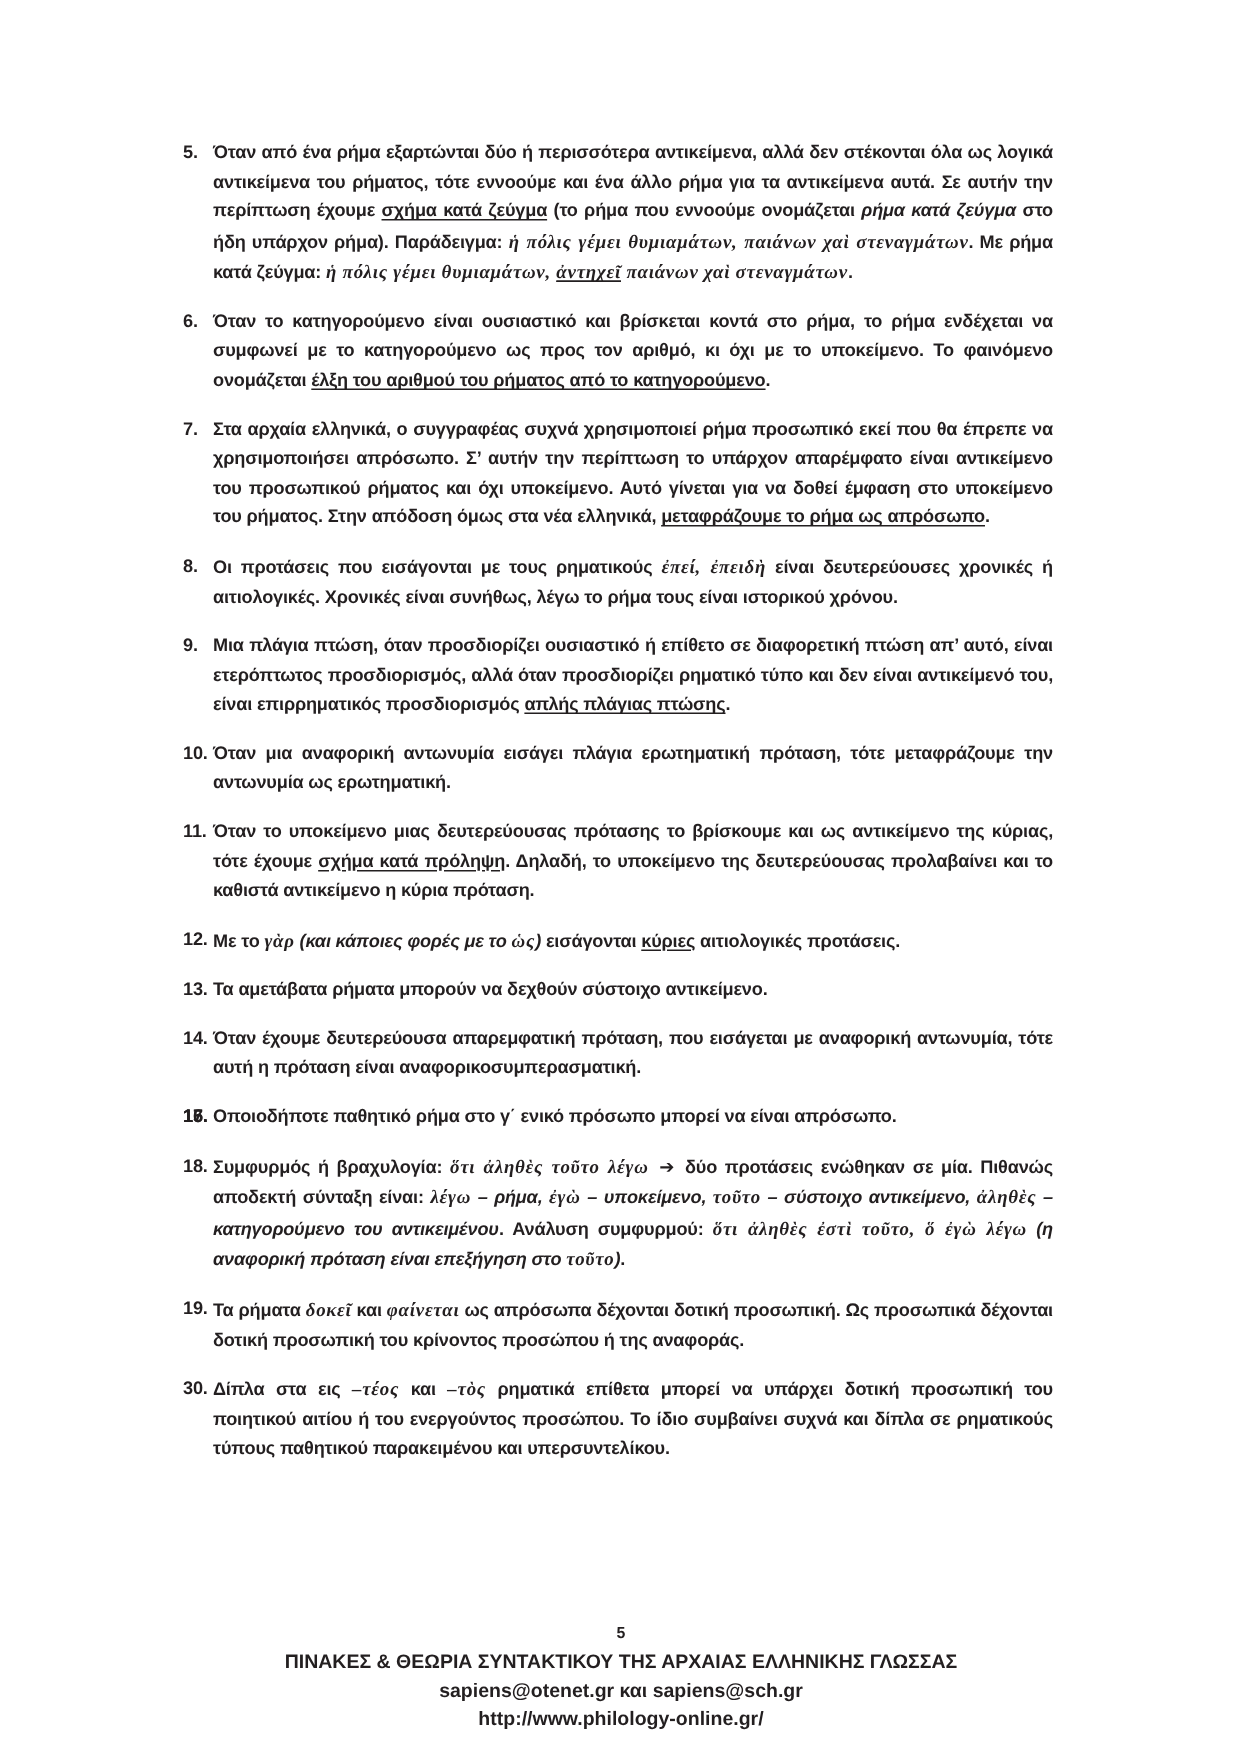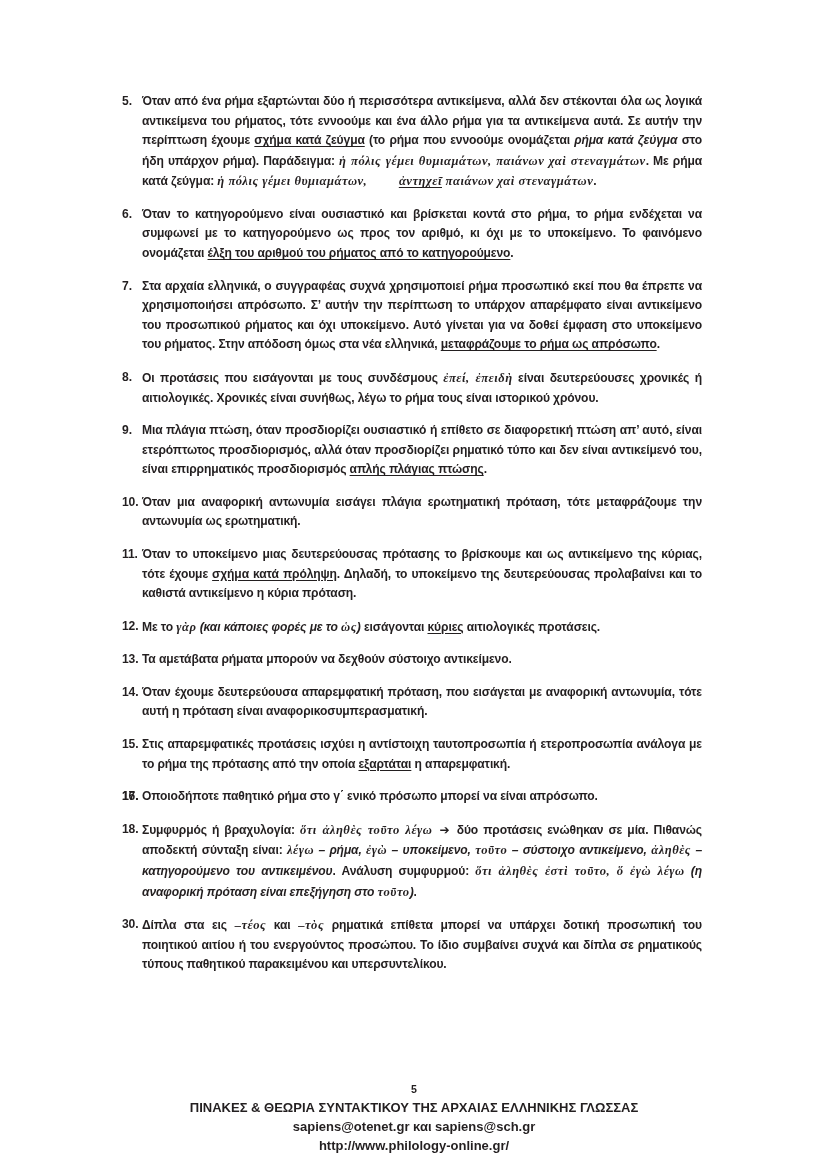--- a/index.html
+++ b/index.html
@@ -64,21 +64,21 @@
     font-style: italic;
     font-family: "Liberation Serif", "DejaVu Serif", serif;
     font-weight: bold;
     font-size: 1.04em;
     letter-spacing: 0.04em;
   }
   u.ul {
     text-decoration: underline;
     text-underline-offset: 2px;
   }
-  u.ul i.anc { text-decoration: inherit; margin-left: 28px; }
+  u.ul i.anc { text-decoration: inherit; }
   .arrow {
     font-family: "DejaVu Sans", sans-serif;
     font-weight: bold;
     font-size: 1.0em;
     padding: 0 2px;
   }
 
   .footer {
     position: absolute;
     left: 0;
@@ -101,31 +101,32 @@
 </head>
 <body>
 
 <div class="page">
 
   <div class="content">
     <ol class="rules">
         <li class="rule single"><span class="num">5.</span><span class="body-text"><span>Όταν από ένα ρήμα εξαρτώνται δύο ή περισσότερα αντικείμενα, αλλά δεν στέκονται όλα ως λογικά αντικείμενα του ρήματος, τότε εννοούμε και ένα άλλο ρήμα για τα αντικείμενα αυτά. Σε αυτήν την περίπτωση έχουμε </span><u class="ul">σχήμα κατά ζεύγμα</u><span> (το ρήμα που εννοούμε ονομάζεται </span><i class="ms">ρήμα κατά ζεύγμα</i><span> στο ήδη υπάρχον ρήμα). Παράδειγμα: </span><i class="anc">ἡ πόλις γέμει θυμιαμάτων, παιάνων χαὶ στεναγμάτων</i><span>. Με ρήμα κατά ζεύγμα: </span><i class="anc">ἡ πόλις γέμει θυμιαμάτων, </i><u class="ul"><i class="anc">ἀντηχεῖ</i></u><i class="anc"> παιάνων χαὶ στεναγμάτων</i><span>.</span></span></li>
         <li class="rule single"><span class="num">6.</span><span class="body-text"><span>Όταν το κατηγορούμενο είναι ουσιαστικό και βρίσκεται κοντά στο ρήμα, το ρήμα ενδέχεται να συμφωνεί με το κατηγορούμενο ως προς τον αριθμό, κι όχι με το υποκείμενο. Το φαινόμενο ονομάζεται </span><u class="ul">έλξη του αριθμού του ρήματος από το κατηγορούμενο</u><span>.</span></span></li>
         <li class="rule single"><span class="num">7.</span><span class="body-text"><span>Στα αρχαία ελληνικά, ο συγγραφέας συχνά χρησιμοποιεί ρήμα προσωπικό εκεί που θα έπρεπε να χρησιμοποιήσει απρόσωπο. Σ’ αυτήν την περίπτωση το υπάρχον απαρέμφατο είναι αντικείμενο του προσωπικού ρήματος και όχι υποκείμενο. Αυτό γίνεται για να δοθεί έμφαση στο υποκείμενο του ρήματος. Στην απόδοση όμως στα νέα ελληνικά, </span><u class="ul">μεταφράζουμε το ρήμα ως απρόσωπο</u><span>.</span></span></li>
-        <li class="rule single"><span class="num">8.</span><span class="body-text"><span>Οι προτάσεις που εισάγονται με τους συνδέσμους </span><i class="anc">ἐπεί, ἐπειδὴ</i><span> είναι δευτερεύουσες χρονικές ή αιτιολογικές. Χρονικές είναι συνήθως, λέγω το ρήμα τους είναι ιστορικού χρόνου.</span></span></li>
+        <li class="rule single"><span class="num">8.</span><span class="body-text"><span>Οι προτάσεις που εισάγονται με τους ρηματικούς </span><i class="anc">ἐπεί, ἐπειδὴ</i><span> είναι δευτερεύουσες χρονικές ή αιτιολογικές. Χρονικές είναι συνήθως, λέγω το ρήμα τους είναι ιστορικού χρόνου.</span></span></li>
         <li class="rule single"><span class="num">9.</span><span class="body-text"><span>Μια πλάγια πτώση, όταν προσδιορίζει ουσιαστικό ή επίθετο σε διαφορετική πτώση απ’ αυτό, είναι ετερόπτωτος προσδιορισμός, αλλά όταν προσδιορίζει ρηματικό τύπο και δεν είναι αντικείμενό του, είναι επιρρηματικός προσδιορισμός </span><u class="ul">απλής πλάγιας πτώσης</u><span>.</span></span></li>
         <li class="rule"><span class="num">10.</span><span class="body-text"><span>Όταν μια αναφορική αντωνυμία εισάγει πλάγια ερωτηματική πρόταση, τότε μεταφράζουμε την αντωνυμία ως ερωτηματική.</span></span></li>
         <li class="rule"><span class="num">11.</span><span class="body-text"><span>Όταν το υποκείμενο μιας δευτερεύουσας πρότασης το βρίσκουμε και ως αντικείμενο της κύριας, τότε έχουμε </span><u class="ul">σχήμα κατά πρόληψη</u><span>. Δηλαδή, το υποκείμενο της δευτερεύουσας προλαβαίνει και το καθιστά αντικείμενο η κύρια πρόταση.</span></span></li>
         <li class="rule"><span class="num">12.</span><span class="body-text"><span>Με το </span><i class="anc">γὰρ</i><span> </span><i class="ms">(και κάποιες φορές με το </i><i class="anc">ὡς</i><i class="ms">)</i><span> εισάγονται </span><u class="ul">κύριες</u><span> αιτιολογικές προτάσεις.</span></span></li>
         <li class="rule"><span class="num">13.</span><span class="body-text"><span>Τα αμετάβατα ρήματα μπορούν να δεχθούν σύστοιχο αντικείμενο.</span></span></li>
         <li class="rule"><span class="num">14.</span><span class="body-text"><span>Όταν έχουμε δευτερεύουσα απαρεμφατική πρόταση, που εισάγεται με αναφορική αντωνυμία, τότε αυτή η πρόταση είναι αναφορικοσυμπερασματική.</span></span></li>
-        <li class="rule"><span class="num">15.</span><span class="body-text"><span>Στις απαρεμφατικές προτάσεις ισχύει η αντίστοιχη ταυτοπροσωπία ή ετεροπροσωπία ανάλογα με το ρήμα της πρότασης από την οποία </span><u class="ul">εξαρτάται</u><span> η απαρεμφατική.</span></span></li>
+        <li class="rule"><span class="num">15.</span></li>
         <li class="rule"><span class="num">16.</span></li>
         <li class="rule"><span class="num">17.</span><span class="body-text"><span>Οποιοδήποτε παθητικό ρήμα στο γ΄ ενικό πρόσωπο μπορεί να είναι απρόσωπο.</span></span></li>
         <li class="rule"><span class="num">18.</span><span class="body-text"><span>Συμφυρμός ή βραχυλογία: </span><i class="anc">ὅτι ἀληθὲς τοῦτο λέγω</i><span> </span><span class="arrow">➔</span><span> δύο προτάσεις ενώθηκαν σε μία. Πιθανώς αποδεκτή σύνταξη είναι: </span><i class="anc">λέγω</i><i class="ms"> – ρήμα, </i><i class="anc">ἐγὼ</i><i class="ms"> – υποκείμενο, </i><i class="anc">τοῦτο</i><i class="ms"> – σύστοιχο αντικείμενο, </i><i class="anc">ἀληθὲς</i><i class="ms"> – κατηγορούμενο του αντικειμένου</i><span>. Ανάλυση συμφυρμού: </span><i class="anc">ὅτι ἀληθὲς ἐστὶ τοῦτο, ὅ ἐγὼ λέγω</i><i class="ms"> (η αναφορική πρόταση είναι επεξήγηση στο </i><i class="anc">τοῦτο</i><i class="ms">)</i><span>.</span></span></li>
+        <li class="rule"><span class="num">19.</span><span class="body-text"><span>Τα ρήματα </span><i class="anc">δοκεῖ</i><span> και </span><i class="anc">φαίνεται</i><span> ως απρόσωπα δέχονται δοτική προσωπική. Ως προσωπικά δέχονται δοτική προσωπική του κρίνοντος προσώπου ή της αναφοράς.</span></span></li>
         <li class="rule"><span class="num">30.</span><span class="body-text"><span>Δίπλα στα εις </span><i class="anc">–τέος</i><span> και </span><i class="anc">–τὸς</i><span> ρηματικά επίθετα μπορεί να υπάρχει δοτική προσωπική του ποιητικού αιτίου ή του ενεργούντος προσώπου. Το ίδιο συμβαίνει συχνά και δίπλα σε ρηματικούς τύπους παθητικού παρακειμένου και υπερσυντελίκου.</span></span></li>
       </ol>
   </div>
 
   <div class="footer">
     <div class="pageno">5</div>
     <div class="line">ΠΙΝΑΚΕΣ &amp; ΘΕΩΡΙΑ ΣΥΝΤΑΚΤΙΚΟΥ ΤΗΣ ΑΡΧΑΙΑΣ ΕΛΛΗΝΙΚΗΣ ΓΛΩΣΣΑΣ</div>
     <div class="line">sapiens@otenet.gr και sapiens@sch.gr</div>
     <div class="line">http://www.philology-online.gr/</div>
   </div>

